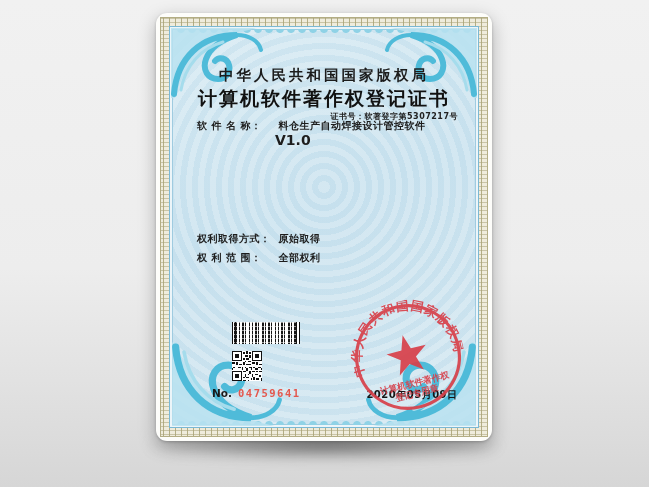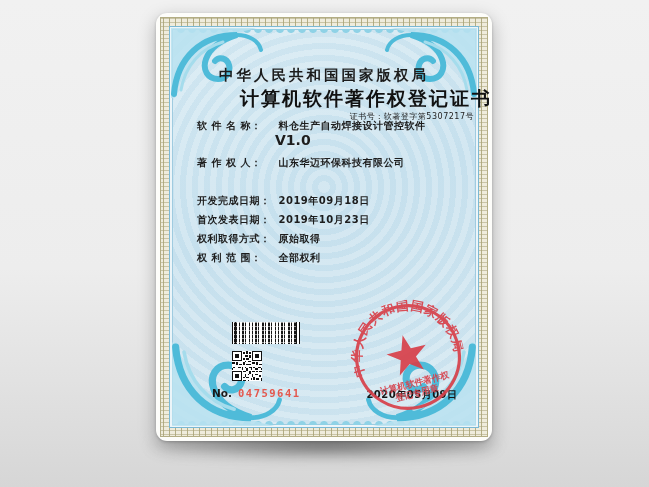--- a/index.html
+++ b/index.html
@@ -48,26 +48,26 @@
   .corner.tl{left:1px;top:1px;}
   .corner.tr{right:1px;top:1px;transform:scaleX(-1);}
   .corner.bl{left:1px;bottom:1px;width:112px;height:86px;transform:scaleY(-1);}
   .corner.br{right:1px;bottom:1px;width:112px;height:86px;transform:scale(-1,-1);}
 
   .authority{
     position:absolute;left:0;right:0;top:53px;text-align:center;
     font-size:14.5px;font-weight:bold;color:#1c1c1c;letter-spacing:3px;
   }
   .cert-title{
-    position:absolute;left:0;right:0;top:73px;text-align:right;
+    position:absolute;left:0;right:0;top:73px;text-align:center;
     font-size:19px;font-weight:bold;color:#111;letter-spacing:2px;
   }
   .cert-no{
-    position:absolute;right:18px;top:98px;
-    font-size:8px;font-weight:normal;color:#222;letter-spacing:.5px;text-align:center;
+    position:absolute;right:34px;top:98px;
+    font-size:8px;font-weight:bold;color:#222;letter-spacing:.5px;text-align:center;
   }
   .field{position:absolute;left:41px;font-size:10px;font-weight:bold;color:#1d1d1d;white-space:nowrap;}
   .field .lbl{display:inline-block;width:72px;letter-spacing:.5px;}
   .field .val{margin-left:6px;letter-spacing:.5px;margin-top:48px;}
   .val2{position:absolute;left:119px;font-size:14px;font-weight:bold;color:#1d1d1d;}
   .statement{
     position:absolute;left:27px;top:271px;width:286px;
     font-size:9.6px;font-weight:bold;color:#1d1d1d;line-height:19px;
     text-indent:2em;letter-spacing:.4px;text-align:justify;
   }
@@ -136,33 +136,21 @@
   <div class="authority">中华人民共和国国家版权局</div>
   <div class="cert-title">计算机软件著作权登记证书</div>
   <div class="cert-no"><span>证书号：</span><span>软著登字第5307217号</span></div>
 
   <div class="field" style="top:106px">
     <span class="lbl">软 件 名 称：</span>
     <span class="val">料仓生产自动焊接设计管控软件</span>
   </div>
   <div class="val2" style="top:119px">V1.0</div>
 
-  <div class="field" style="top:143px">
-    <span class="lbl">著 作 权 人：</span>
-    <span class="val">山东华迈环保科技有限公司</span>
-  </div>
-
-  <div class="field" style="top:181px">
-    <span class="lbl">开发完成日期：</span>
-    <span class="val">2019年09月18日</span>
-  </div>
-  <div class="field" style="top:200px">
-    <span class="lbl">首次发表日期：</span>
-    <span class="val">2019年10月23日</span>
-  </div>
+
   <div class="field" style="top:238px">
     <span class="lbl">权 利 范 围：</span>
     <span class="val">全部权利</span>
   </div>
   <div class="field" style="top:219px">
     <span class="lbl">权利取得方式：</span>
     <span class="val">原始取得</span>
   </div>
 
 

